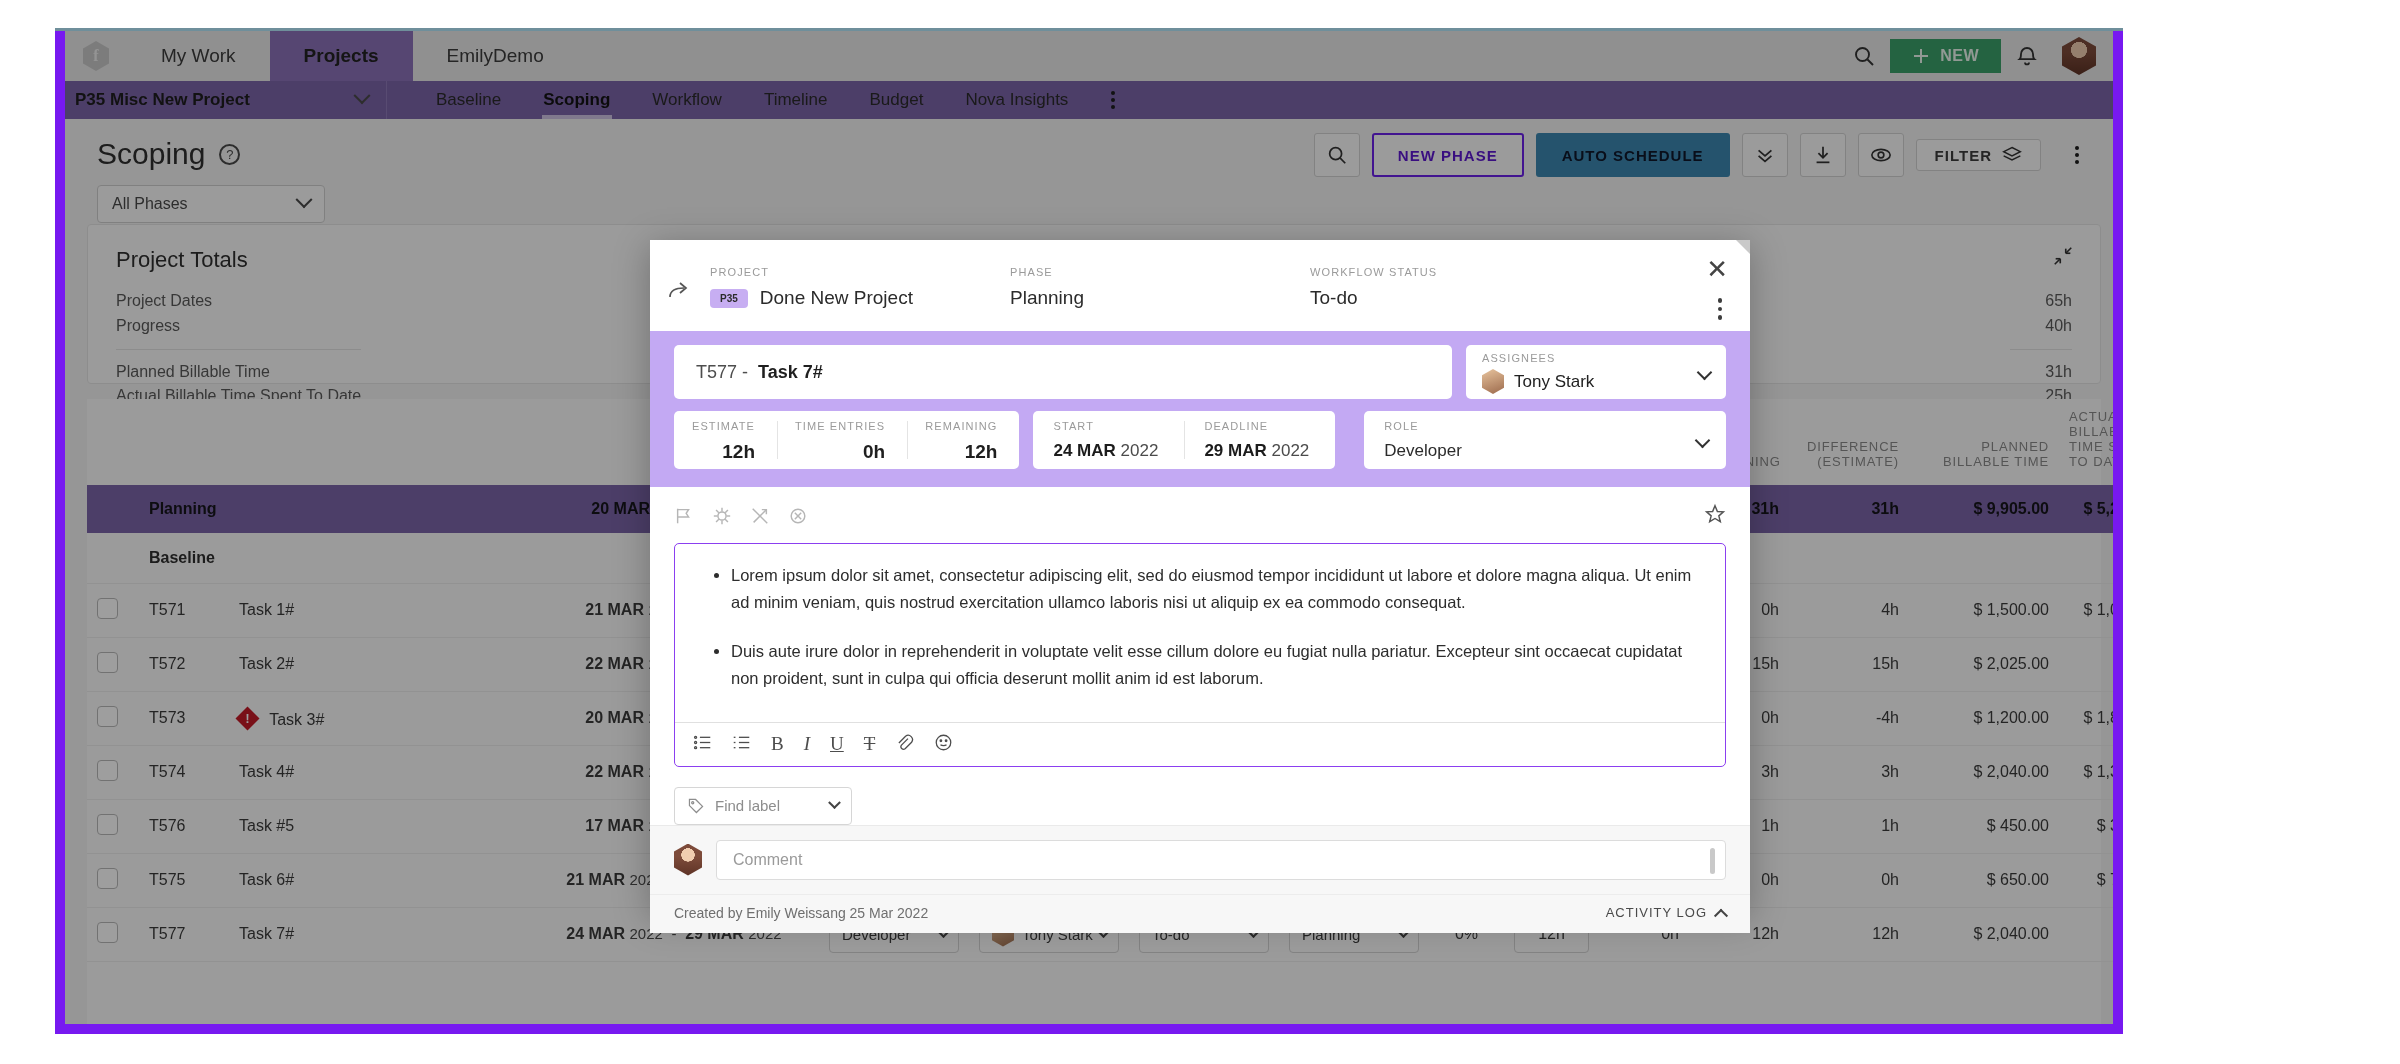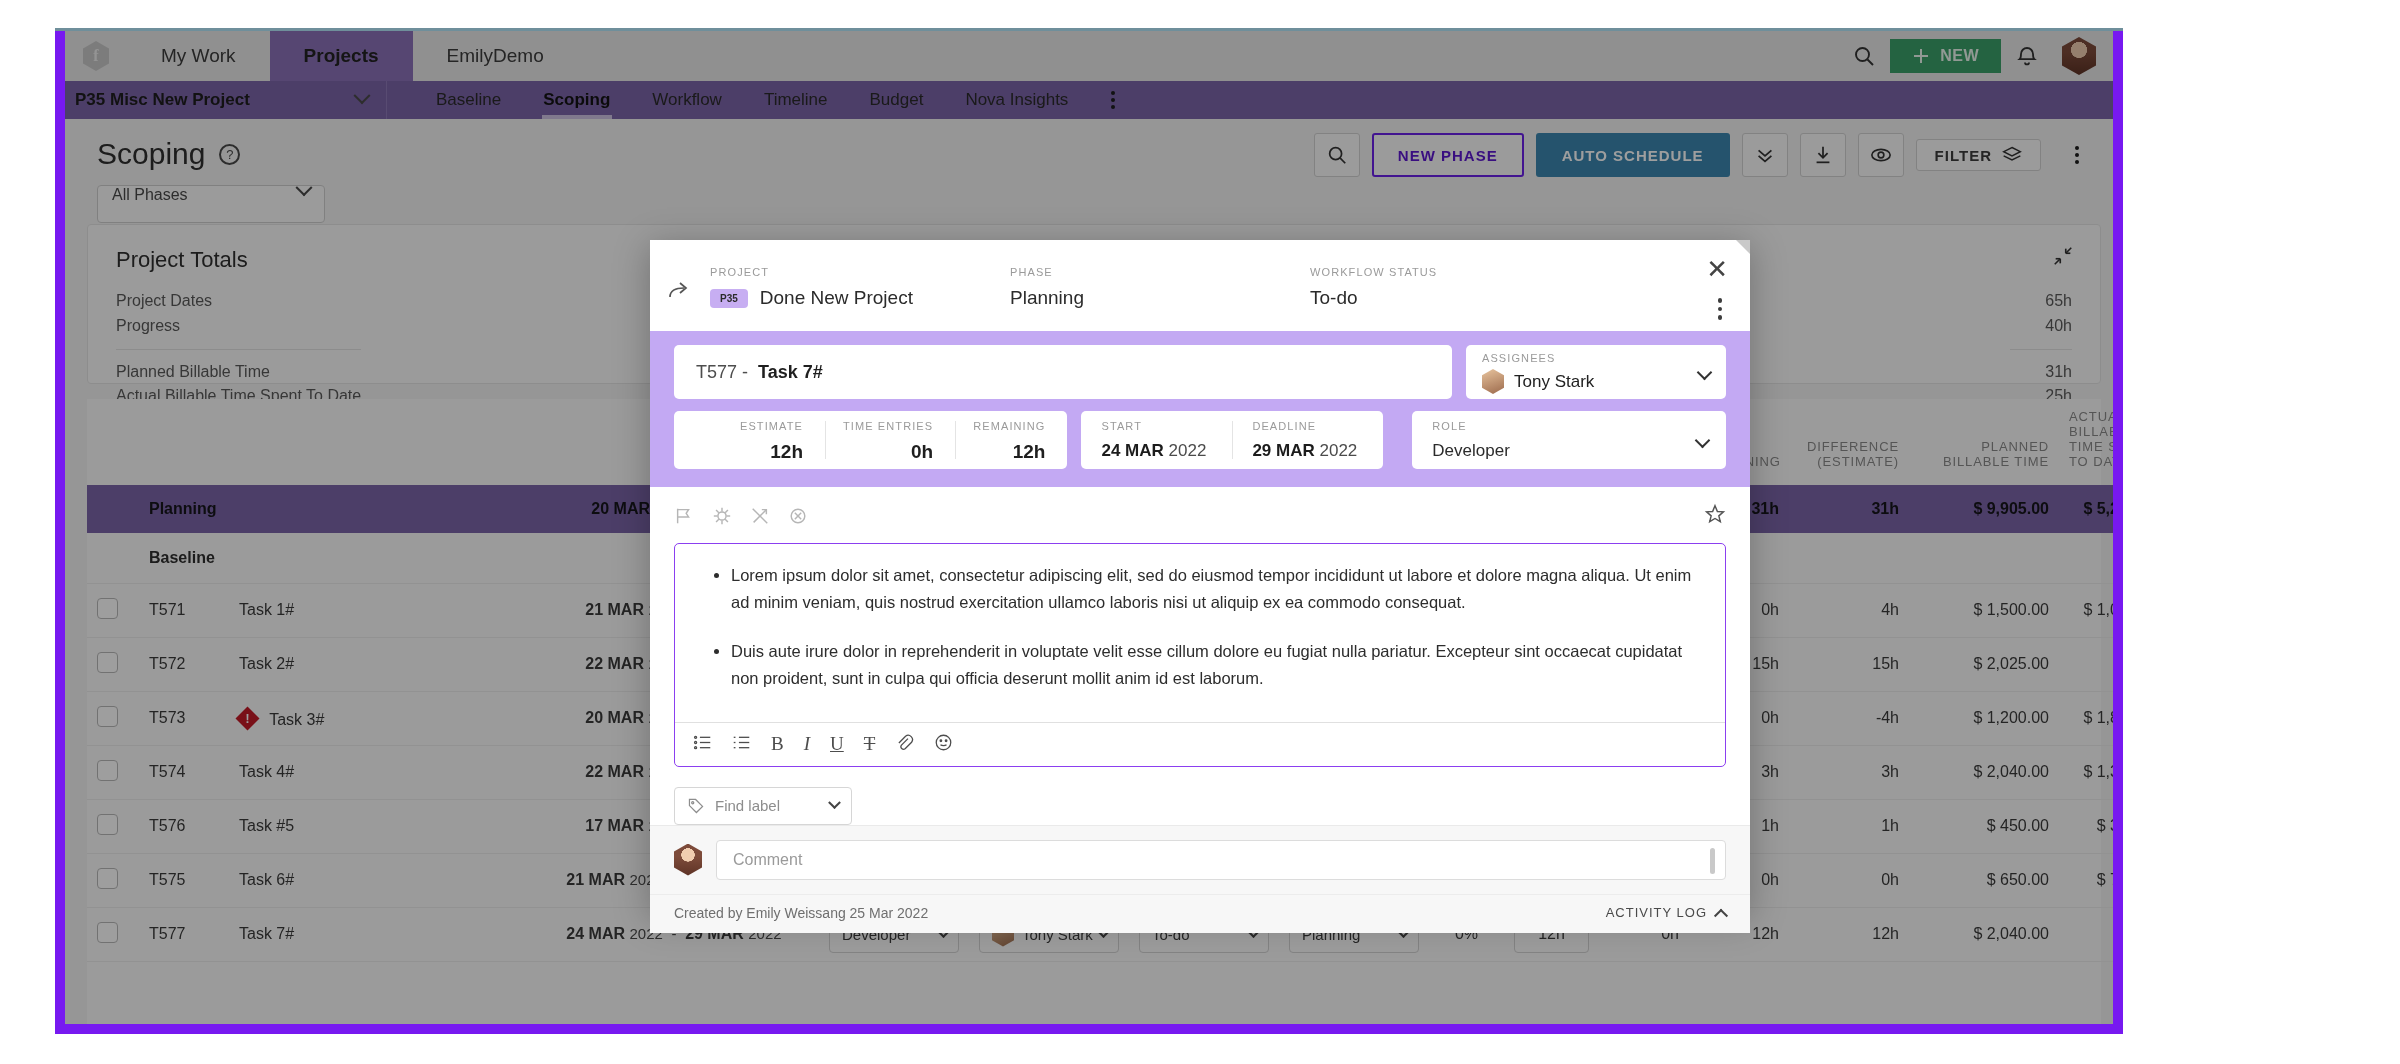--- a/index.html
+++ b/index.html
@@ -56,28 +56,28 @@
   .kebab { display:flex; flex-direction:column; gap:3px; align-items:center; justify-content:center; padding:0 22px; cursor:pointer;}
   .kebab i { width:4px; height:4px; border-radius:50%; background:#1d1d1d; display:block; }
 
   
   .page { position:absolute; left:10px; top:91px; right:0; bottom:0; background:#f3f3f3; }
   .page-head { position:relative; height:105px; padding:18px 0 0 32px; }
   .page-title { font-size:30px; color:#2f2f2f; display:flex; align-items:center; gap:14px;}
   .help-circle { width:21px; height:21px; border:2px solid #4a4a4a; border-radius:50%; font-size:13px;
                  display:flex; align-items:center; justify-content:center; color:#4a4a4a; cursor:pointer;}
   .phase-select { margin-top:14px; width:228px; height:38px; border:1px solid #cfcfcf; background:#fbfbfb; border-radius:4px;
-                  display:flex; align-items:flex-start; justify-content:space-between; padding:0 14px; font-size:16px; color:#4a4a4a; cursor:pointer;}
+                  display:flex; align-items:center; justify-content:space-between; padding:0 14px; font-size:16px; color:#4a4a4a; cursor:pointer;}
   .chev { width:12px; height:12px; border-right:2.4px solid #4a4a4a; border-bottom:2.4px solid #4a4a4a; transform:rotate(45deg) translate(-3px,-3px); }
 
   .head-actions { position:absolute; right:22px; top:14px; display:flex; align-items:center; gap:12px; }
   .ha-icon { width:46px; height:44px; border:1px solid #d2d2d2; background:#fafafa; display:flex; align-items:center; justify-content:center; cursor:pointer; border-radius:3px;}
   .btn-outline { height:44px; padding:0 24px; border:2px solid #6b21e8; color:#5c17cf; background:#fbfbfb;
                  font-size:15px; font-weight:bold; letter-spacing:1px; display:flex; align-items:center; cursor:pointer; border-radius:3px;}
-  .btn-blue { height:44px; padding:0 26px; background:#3d87b0; color:#ffffff; font-size:15px; font-weight:bold;
+  .btn-blue { height:44px; padding:0 26px; background:#3d87b0; color:#0f172a; font-size:15px; font-weight:bold;
               letter-spacing:1px; display:flex; align-items:center; cursor:pointer; border-radius:3px;}
   .btn-filter { height:32px; padding:0 18px; border:1px solid #d2d2d2; background:#fafafa; display:flex; align-items:center; gap:10px;
                 font-size:15px; color:#3c3c3c; letter-spacing:1px; font-weight:bold; cursor:pointer; border-radius:3px;}
 
   
   .totals { position:absolute; left:22px; right:22px; top:105px; height:160px; background:#fbfbfb; border:1px solid #e4e4e4; border-radius:4px; padding:22px 28px;}
   .totals h3 { font-size:22px; color:#2f2f2f; font-weight:normal; margin-bottom:16px;}
   .totals-grid { display:flex; justify-content:space-between; }
   .tl-labels div, .tl-values div { font-size:16px; color:#5a5a5a; line-height:1.55; }
   .tl-values { text-align:right; }
@@ -138,21 +138,21 @@
   .m-row1 { display:flex; gap:14px; }
   .m-title-box { flex:1; background:#fff; border-radius:5px; height:54px; display:flex; align-items:center; padding:0 22px; }
   .m-title-box .tid { font-size:18px; color:#4d4d4d; }
   .m-title-box .ttxt { font-size:18px; color:#1f1f1f; font-weight:bold; margin-left:10px; }
   .m-assignees { width:260px; background:#fff; border-radius:5px; height:54px; padding:7px 14px 0 16px; position:relative;}
   .m-assignees .m-lbl { margin-bottom:5px; }
   .m-assignees .av-row { display:flex; align-items:center; gap:10px; font-size:17px; color:#222;}
   .m-assignees .chev3 { position:absolute; right:16px; top:22px; width:11px; height:11px;
                         border-right:2.4px solid #333; border-bottom:2.4px solid #333; transform:rotate(45deg); }
   .m-row2 { display:flex; gap:14px; margin-top:12px; }
-  .m-stats { background:#fff; border-radius:5px; height:58px; display:flex;padding-left:48px; }
+  .m-stats { background:#fff; border-radius:5px; height:58px; display:flex; }
   .m-stat { padding:9px 22px 0 18px; position:relative; }
   .m-stat + .m-stat::before { content:""; position:absolute; left:0; top:10px; bottom:10px; width:1px; background:#e4e4e4;}
   .m-stat .sv { font-size:19px; font-weight:bold; color:#1f1f1f; text-align:right; margin-top:4px;}
   .m-dates { background:#fff; border-radius:5px; height:58px; display:flex; }
   .m-date { padding:9px 26px 0 20px; position:relative;}
   .m-date + .m-date::before { content:""; position:absolute; left:0; top:10px; bottom:10px; width:1px; background:#e4e4e4;}
   .m-date .dv { font-size:17px; margin-top:4px; }
   .m-date .dv b { font-weight:bold; color:#1c1c1c;}
   .m-date .dv span { color:#4b4b4b; }
   .m-role { flex:1; background:#fff; border-radius:5px; height:58px; padding:9px 16px 0 20px; position:relative;margin-left:15px;}

